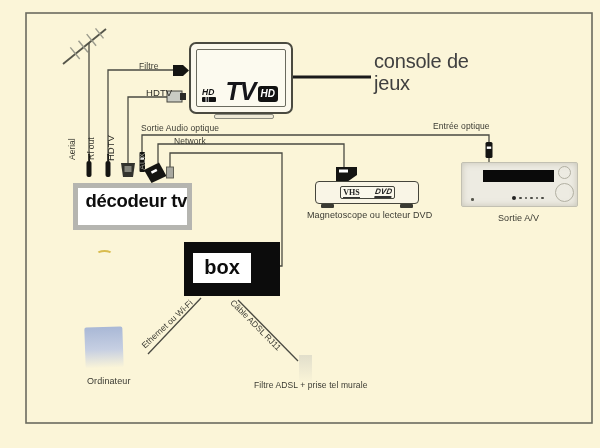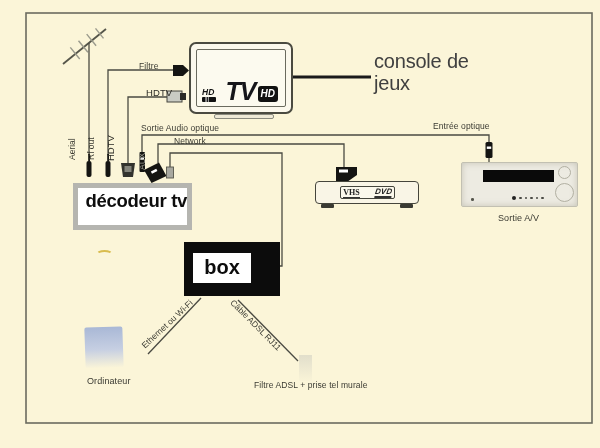--- a/index.html
+++ b/index.html
@@ -195,20 +195,21 @@
   </div>
 
   <div class="abs dvd">
     <div class="dvd-plate">
       <span class="dvd-vhs">VHS</span>
       <span class="dvd-dvd">DVD</span>
     </div>
   </div>
   <div class="dvd-foot" style="left:321px"></div>
   <div class="dvd-foot" style="left:400px"></div>
+  <div class="lbl" style="left:307px;top:210px;font-size:9px">Magnetoscope ou lecteur DVD</div>
 
   <div class="abs ampli">
     <div class="ampli-display"></div>
     <div class="ampli-knob1"></div>
     <div class="ampli-knob2"></div>
     <div class="ampli-btns">
       <span></span>
         <span></span>
         <span></span>
         <span></span>

